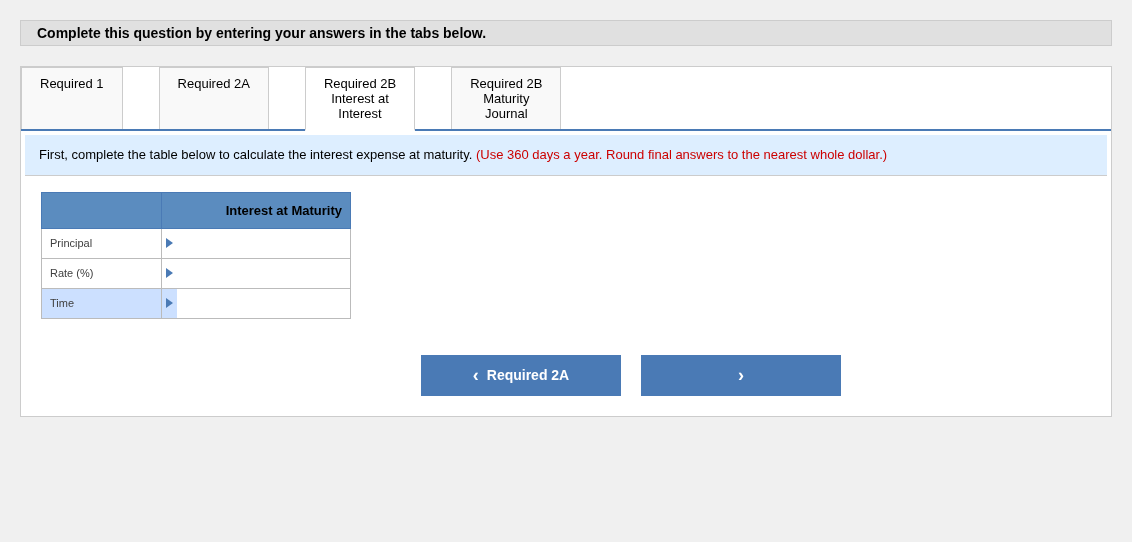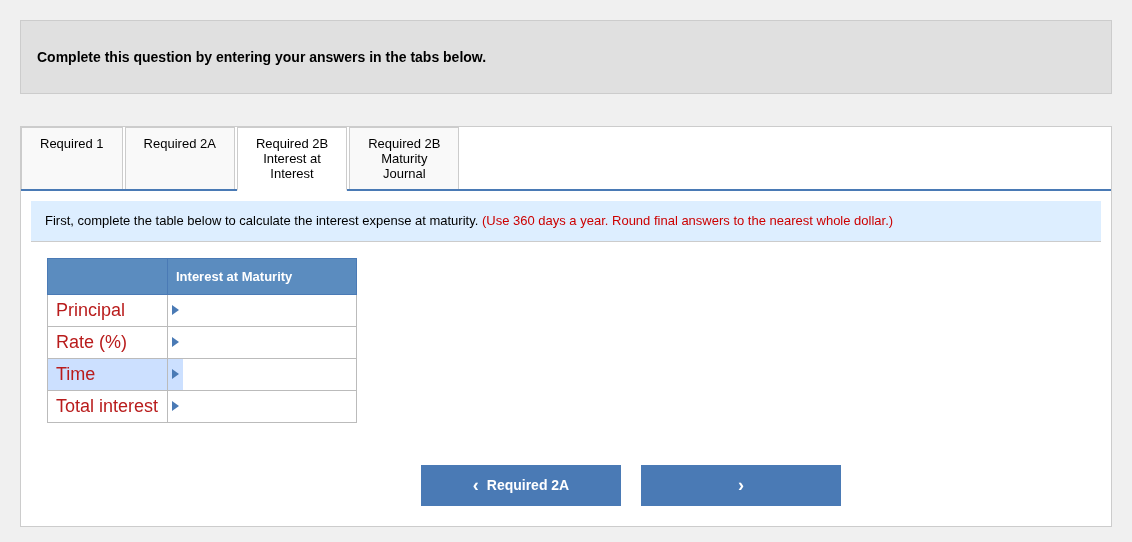--- a/index.html
+++ b/index.html
@@ -19,35 +19,36 @@
     .page-wrapper {
       background: #f0f0f0;
       padding: 20px;
       width: 1132px;
       min-height: 542px;
     }
 
     .instruction-banner {
       background: #e0e0e0;
       border: 1px solid #ccc;
-      padding: 28px 16px;
+      padding: 4px 16px;
       font-weight: bold;
       font-size: 14px;
-      margin-bottom: 32px;
+      margin-bottom: 20px;
     }
 
     .content-area {
       background: #fff;
       border: 1px solid #ccc;
     }
 
     .tabs-row {
       display: flex;
       border-bottom: 2px solid #4a7ab5;
       background: #fff;
+      gap: 34px;
     }
 
     .tab {
       padding: 8px 18px;
       border: 1px solid #ccc;
       border-bottom: none;
       cursor: pointer;
       font-size: 13px;
       text-align: center;
       background: #f9f9f9;
@@ -57,21 +58,21 @@
 
     .tab.active {
       background: #fff;
       border-bottom: 2px solid #fff;
       margin-bottom: -2px;
       z-index: 1;
       position: relative;
     }
 
     .tab-content {
-      padding: 10px;
+      padding: 4px;
     }
 
     .instructions-block {
       background: #ddeeff;
       padding: 10px 14px;
       font-size: 13px;
       line-height: 1.5;
       border-bottom: 1px solid #ccc;
     }
 
@@ -83,22 +84,22 @@
       padding: 16px 16px;
     }
 
     .interest-table {
       border-collapse: collapse;
       width: 310px;
     }
 
     .interest-table th {
       background: #5b8cbf;
-      color: #ffffff;
-      text-align: left;
+      color: #000000;
+      text-align: right;
       padding: 10px 8px;
       font-weight: bold;
       border: 1px solid #4a7ab5;
     }
 
     .interest-table th.empty-header {
       background: #5b8cbf;
       border: 1px solid #4a7ab5;
       min-width: 120px;
     }
@@ -108,22 +109,22 @@
     }
 
     .interest-table td {
       border: 1px solid #bbb;
       padding: 5px 8px;
       height: 30px;
     }
 
     .interest-table td.label-cell {
       background: #fff;
-      color: #b91c1c;
-      font-size: 18px;
+      color: #404040;
+      font-size: 11px;
     }
 
     .interest-table td.input-cell {
       background: #fff;
       padding: 0;
     }
 
     .interest-table td.input-cell input {
       width: 100%;
       height: 100%;
@@ -281,31 +282,20 @@
               <td class="label-cell">
                 <span>Time</span>
               </td>
               <td class="input-cell">
                 <div class="input-wrapper">
                   <span class="arrow-indicator"></span>
                   <input type="text" value="" style="">
                 </div>
               </td>
             </tr>
-            <tr>
-              <td class="label-cell">
-                <span>Total interest</span>
-              </td>
-              <td class="input-cell">
-                <div class="input-wrapper">
-                  <span class="arrow-indicator"></span>
-                  <input type="text" value="" style="">
-                </div>
-              </td>
-            </tr>
           </tbody>
         </table>
       </div>
 
     </div>
 
     <div class="nav-buttons">
       <button class="nav-btn">
         <span class="chevron-left"></span>
         <span>Required 2A</span>

